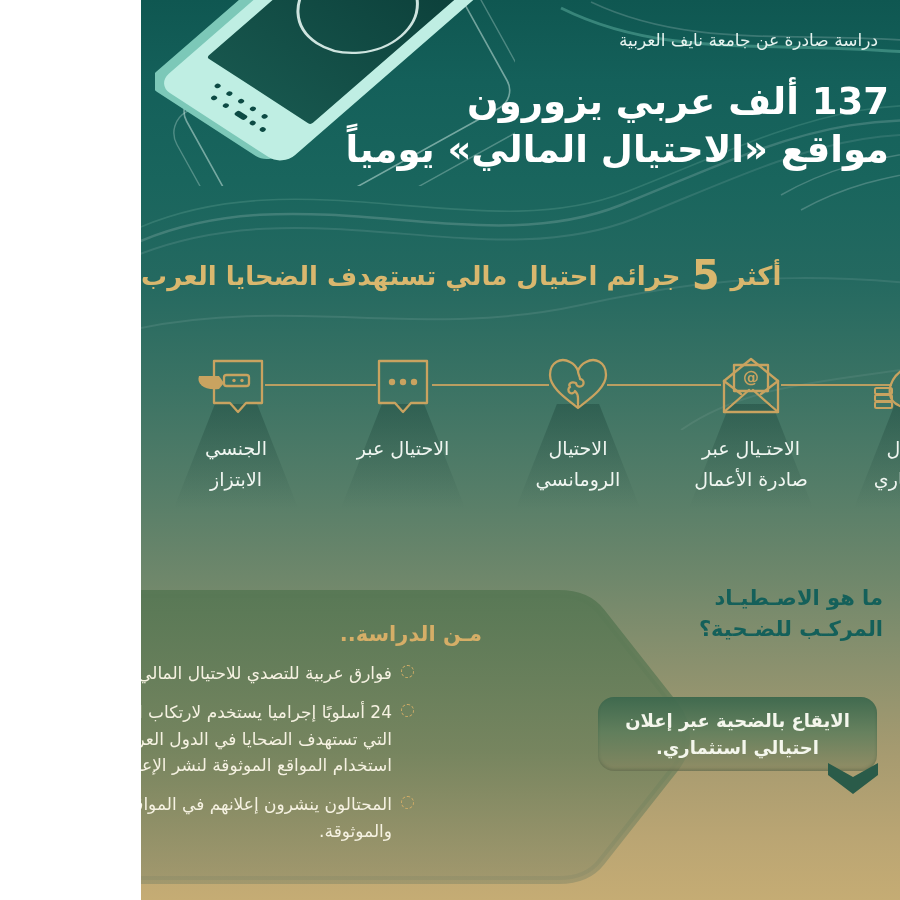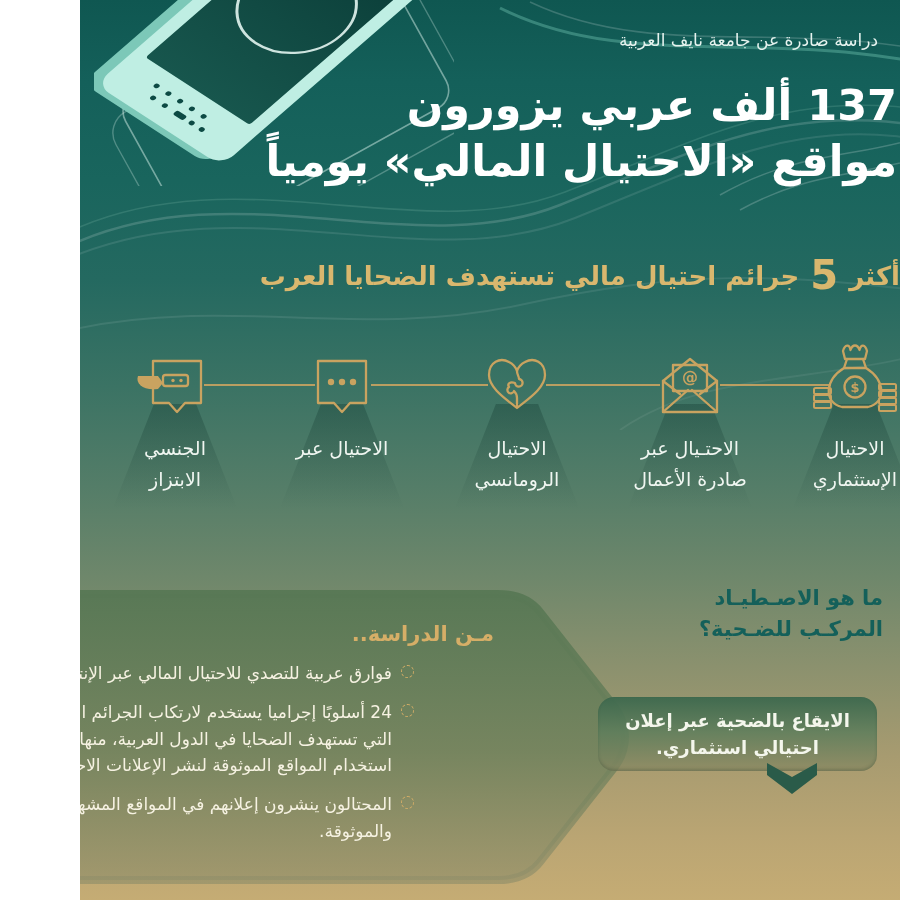--- a/index.html
+++ b/index.html
@@ -1,46 +1,46 @@
 <!DOCTYPE html>
 <html dir="rtl" lang="ar"><head>
 <meta charset="utf-8">
 <style>
   * { margin:0; padding:0; box-sizing:border-box; }
   html,body { width:900px; height:900px; overflow:hidden; }
   body { font-family:"DejaVu Sans", sans-serif; }
-  .canvas { position:relative; width:820px; height:900px; overflow:hidden;
+  .canvas { position:relative; width:759px; height:900px; overflow:hidden;
     background:linear-gradient(180deg,
       #0F5751 0%, #14605A 9%, #19655D 20%, #246960 31%, #3B7364 43%,
       #547D68 54%, #6E876B 64%, #8B916E 74%, #A79B70 84%, #BAA573 93%, #C5AC74 100%);
   }
   .waves, .phone-svg, .chevron-svg { position:absolute; }
   .waves { left:0; top:0; pointer-events:none; }
 
   
   .source-line { position:absolute; top:30px; right:22px; font-size:17px;
     color:#E6F3EF; letter-spacing:.2px; }
-  .headline { position:absolute; top:78px; right:3px; text-align:right;
-    color:#FFFFFF; font-size:43px; font-weight:bold; line-height:1.30; }
-  .subtitle { position:absolute; top:252px; left:0; width:100%; text-align:right;
+  .headline { position:absolute; top:78px; right:11px; text-align:right;
+    color:#FFFFFF; font-size:37px; font-weight:bold; line-height:1.30; }
+  .subtitle { position:absolute; top:252px; left:0; width:100%; text-align:left;
     color:#D9B76E; font-size:26px; font-weight:bold; }
   .subtitle .big-num { font-size:40px; vertical-align:-4px; padding:0 2px; }
 
   
   .connector { position:absolute; top:384px; height:2px; background:#C9A360; opacity:.9; }
   .fraud-icon { position:absolute; top:340px; width:88px; height:88px; }
   .beam { position:absolute; top:404px; width:132px; height:114px;
     clip-path:polygon(34% 0,66% 0,100% 100%,0 100%);
     background:linear-gradient(180deg, rgba(12,48,40,.30), rgba(12,48,40,0) 92%); }
   .fraud-label { position:absolute; top:433px; width:170px; text-align:center;
     color:#F0F6F1; font-size:19px; line-height:1.65; }
 
   
   .chevron-svg { left:-6px; top:588px; }
-  .study-heading { position:absolute; top:622px; right:406px; font-size:21px;
+  .study-heading { position:absolute; top:622px; right:418px; font-size:21px;
     font-weight:bold; color:#D6AE67; }
   .study-bullets { position:absolute; top:660px; right:486px; width:400px;
     list-style:none; display:flex; flex-direction:column; gap:13px; }
   .study-bullets li { display:flex; gap:9px; align-items:flex-start; }
   .bullet-ring { width:13px; height:13px; border:1.6px dashed #D6AE67;
     border-radius:50%; flex:0 0 auto; margin-top:5px; }
   .bullet-text { color:#F6F2E2; font-size:17px; line-height:1.55; text-align:right; }
 
   
   .phishing-heading { position:absolute; top:583px; right:17px; text-align:right;

